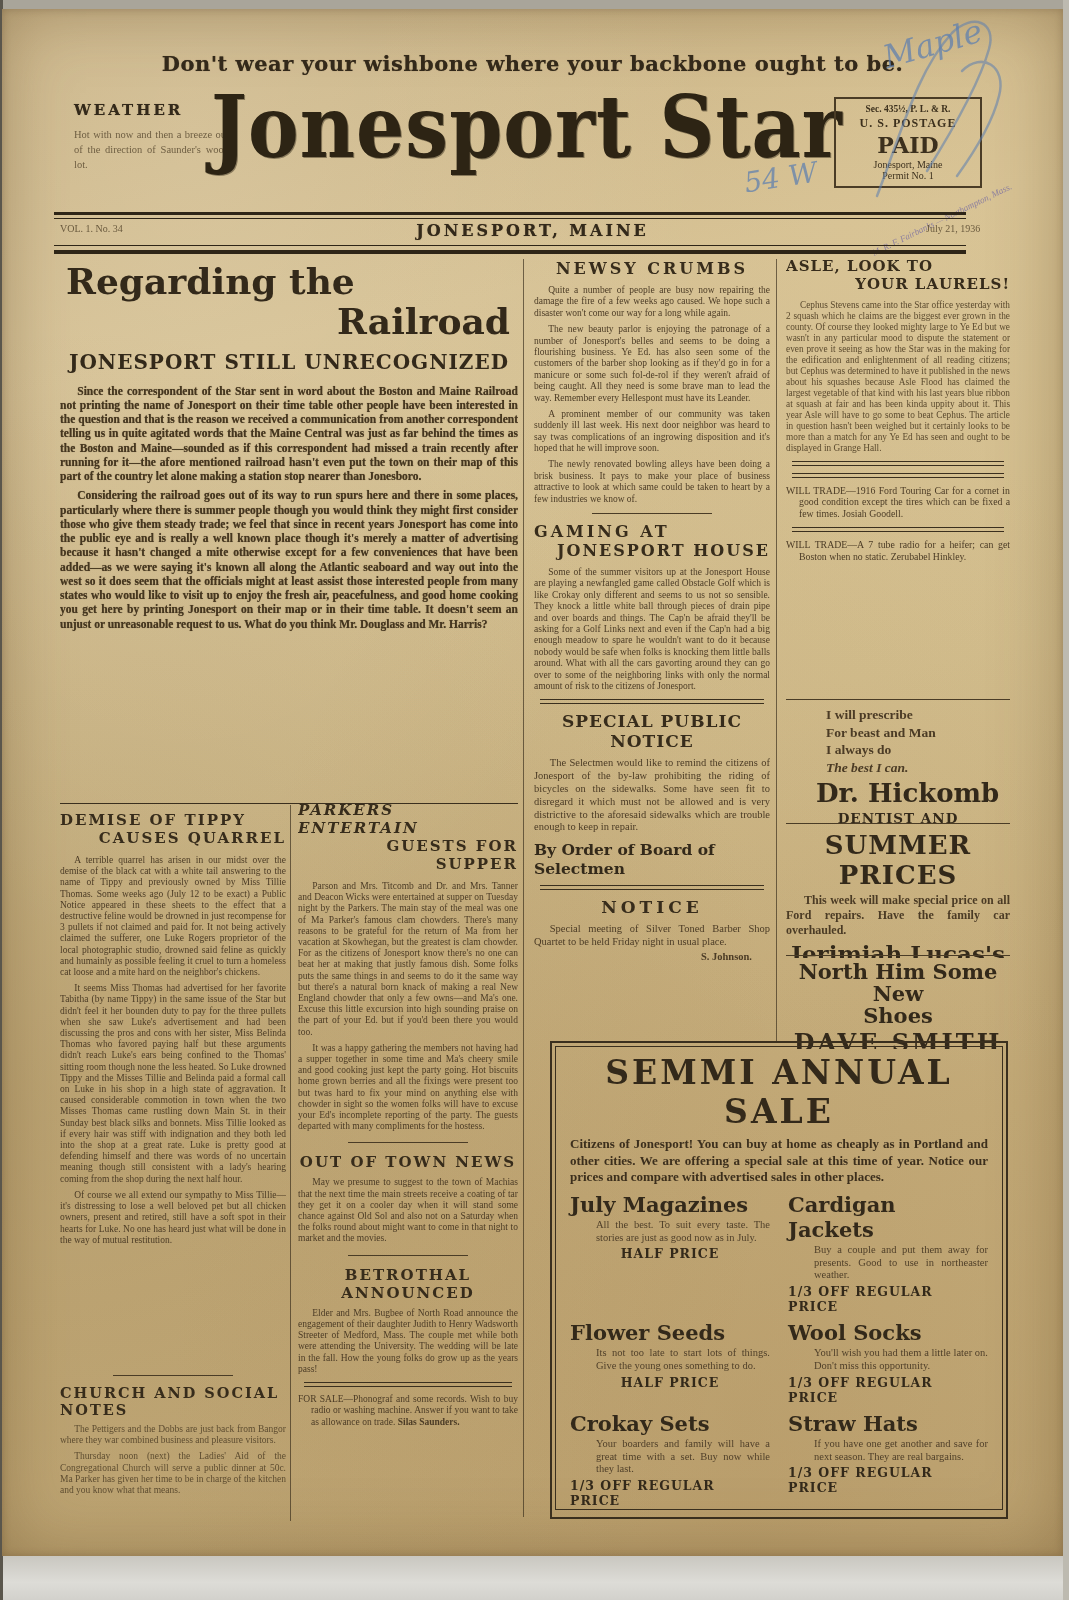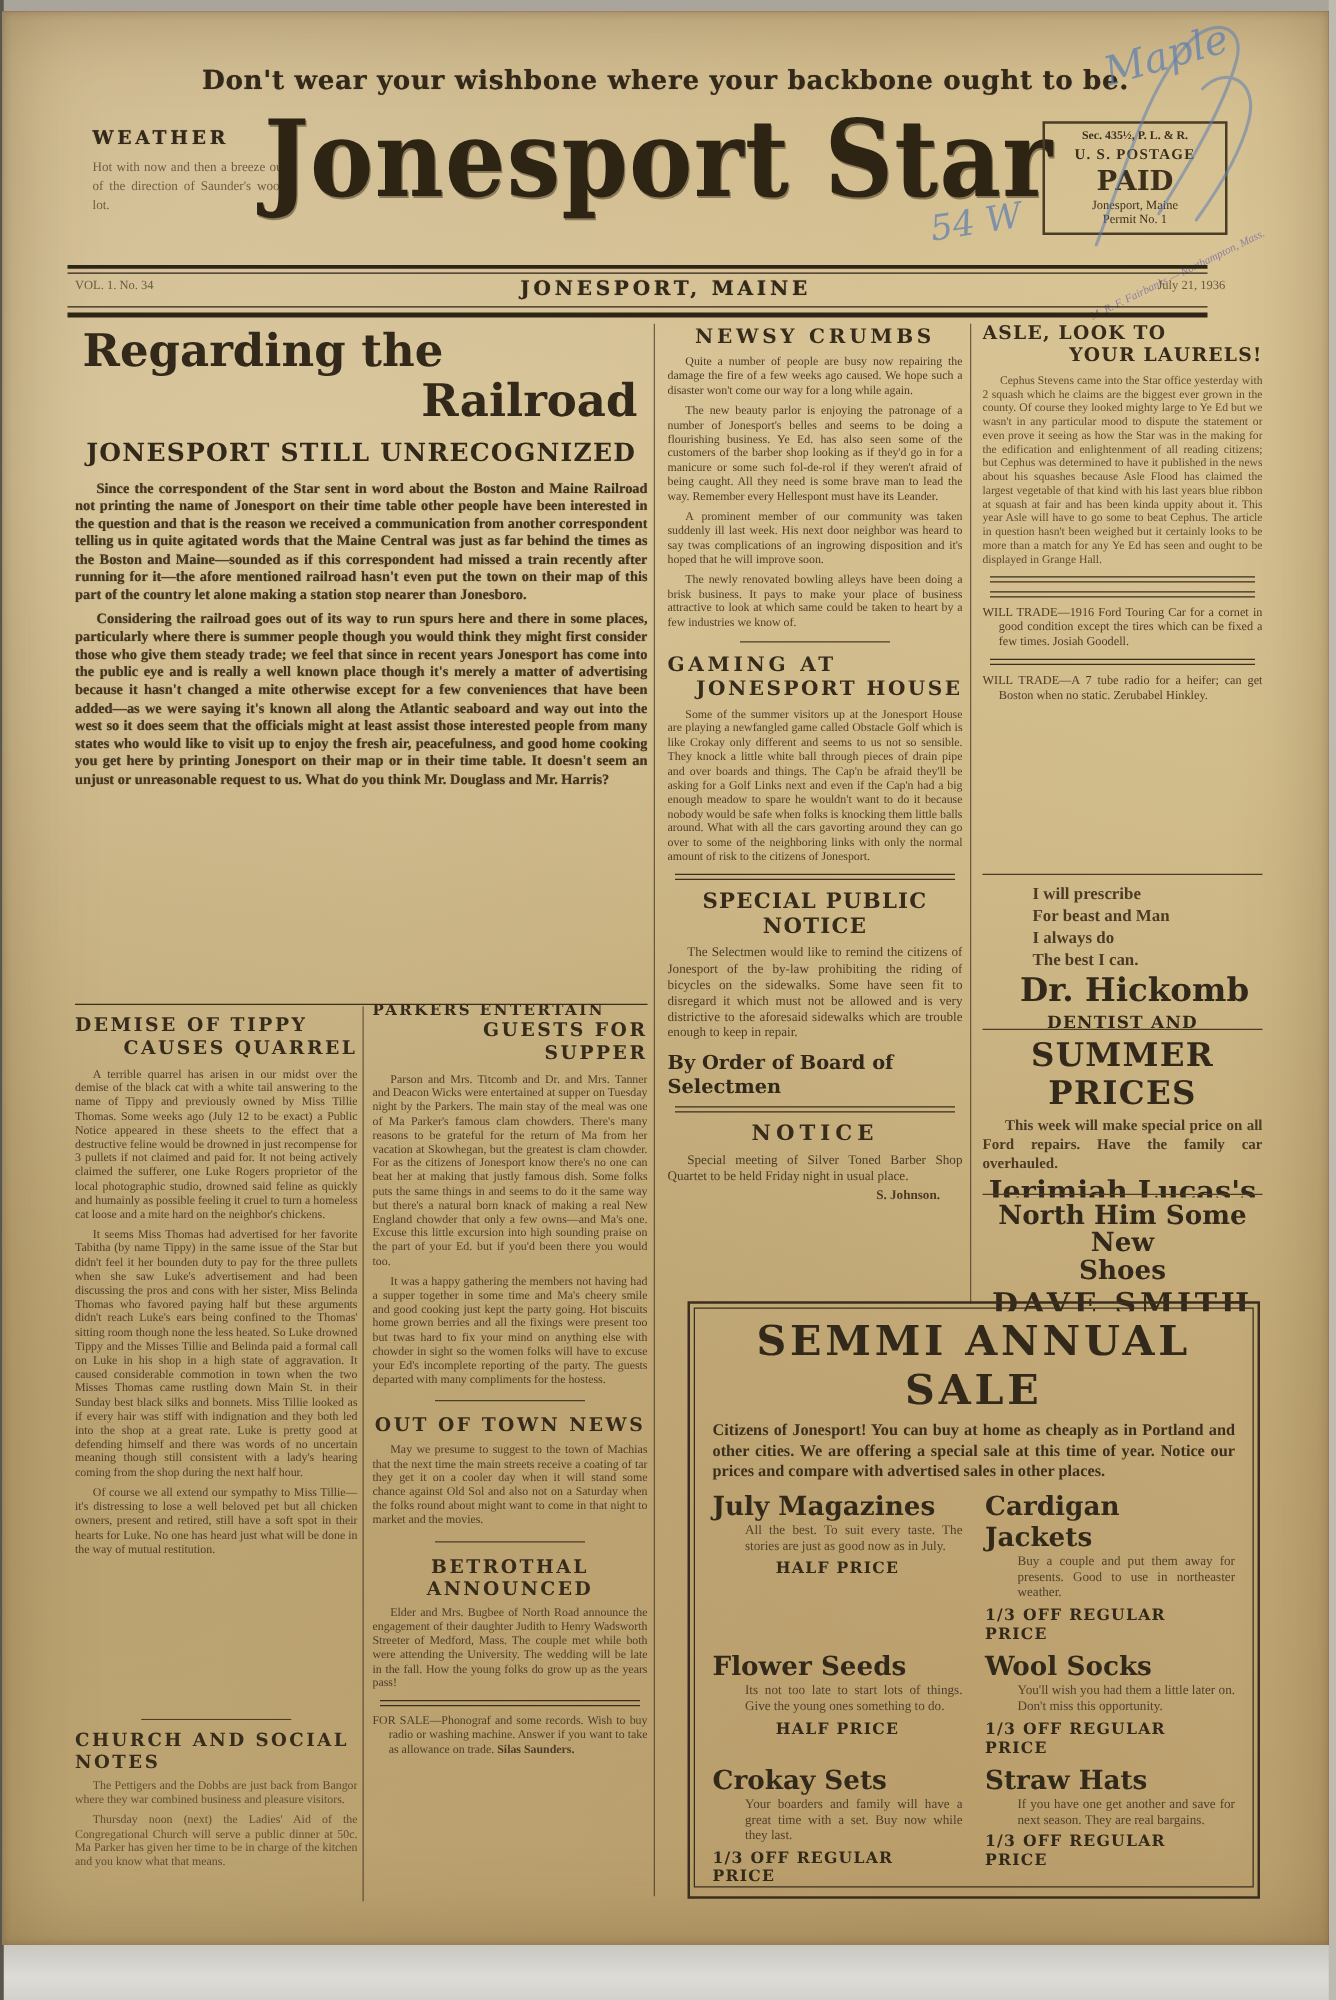--- a/index.html
+++ b/index.html
@@ -98,21 +98,21 @@
       <p class="para" style="font-size:9.5px;line-height:1.18;">Of course we all extend our sympathy to Miss Tillie—it's distressing to lose a well beloved pet but all chicken owners, present and retired, still have a soft spot in their hearts for Luke.  No one has heard just what will be done in the way of mutual restitution.</p>
     </div>
     <div class="abs" style="left:58px;top:1366px;width:226px;height:150px;overflow:hidden;">
       <div style="border-top:1px solid #4a3c26;width:120px;margin:0 auto 8px auto;"></div>
       <div class="colhead" style="font-size:14.5px;margin-bottom:6px;">CHURCH AND SOCIAL NOTES</div>
       <p class="para" style="font-size:9.5px;line-height:1.18;color:#5d4c30;">The Pettigers and the Dobbs are just back from Bangor where they war combined business and pleasure visitors.</p>
       <p class="para" style="font-size:9.5px;line-height:1.18;color:#5d4c30;">Thursday noon (next) the Ladies' Aid of the Congregational Church will serve a public dinner at 50c.  Ma Parker has given her time to be in charge of the kitchen and you know what that means.</p>
     </div>
 
     <div class="abs" style="left:296px;top:792px;width:220px;height:724px;overflow:hidden;">
-      <div class="colhead" style="font-size:12px;">PARKERS ENTERTAIN</div>
+      <div class="colhead" style="font-size:15px;font-style:italic;">PARKERS ENTERTAIN</div>
       <div class="colhead right" style="font-size:15px;margin-bottom:8px;">GUESTS FOR SUPPER</div>
       <p class="para" style="font-size:9.5px;line-height:1.18;">Parson and Mrs. Titcomb and Dr. and Mrs. Tanner and Deacon Wicks were entertained at supper on Tuesday night by the Parkers.  The main stay of the meal was one of Ma Parker's famous clam chowders.  There's many reasons to be grateful for the return of Ma from her vacation at Skowhegan, but the greatest is clam chowder.  For as the citizens of Jonesport know there's no one can beat her at making that justly famous dish.  Some folks puts the same things in and seems to do it the same way but there's a natural born knack of making a real New England chowder that only a few owns—and Ma's one.  Excuse this little excursion into high sounding praise on the part of your Ed. but if you'd been there you would too.</p>
       <p class="para" style="font-size:9.5px;line-height:1.18;">It was a happy gathering the members not having had a supper together in some time and Ma's cheery smile and good cooking just kept the party going.  Hot biscuits home grown berries and all the fixings were present too but twas hard to fix your mind on anything else with chowder in sight so the women folks will have to excuse your Ed's incomplete reporting of the party.  The guests departed with many compliments for the hostess.</p>
       <div style="border-top:1px solid #4a3c26;width:120px;margin:10px auto;"></div>
       <div class="colhead center" style="font-size:15px;margin-bottom:6px;">OUT OF TOWN NEWS</div>
       <p class="para" style="font-size:9.5px;line-height:1.18;">May we presume to suggest to the town of Machias that the next time the main streets receive a coating of tar they get it on a cooler day when it will stand some chance against Old Sol and also not on a Saturday when the folks round about might want to come in that night to market and the movies.</p>
       <div style="border-top:1px solid #4a3c26;width:120px;margin:10px auto;"></div>
       <div class="colhead center" style="font-size:15px;margin-bottom:6px;">BETROTHAL ANNOUNCED</div>
       <p class="para" style="font-size:9.5px;line-height:1.18;">Elder and Mrs. Bugbee of North Road announce the engagement of their daughter Judith to Henry Wadsworth Streeter of Medford, Mass.  The couple met while both were attending the University.  The wedding will be late in the fall.  How the young folks do grow up as the years pass!</p>
       <div class="rule-double"></div>
@@ -151,21 +151,21 @@
       <div class="classified" style="font-size:9.8px;line-height:1.2;">WILL TRADE—1916 Ford Touring Car for a cornet in good condition except the tires which can be fixed a few times.  Josiah Goodell.</div>
       <div class="rule-double"></div>
       <div class="classified" style="font-size:9.8px;line-height:1.2;">WILL TRADE—A 7 tube radio for a heifer; can get Boston when no static.  Zerubabel Hinkley.</div>
     </div>
 
     <div class="abs" style="left:784px;top:690px;width:224px;height:120px;border-top:1px solid #4a3c26;padding-top:6px;overflow:hidden;">
       <div style="padding-left:40px;">
         <div style="font-size:13.5px;font-weight:bold;line-height:1.3;">I will prescribe</div>
         <div style="font-size:13.5px;font-weight:bold;line-height:1.3;">For beast and Man</div>
         <div style="font-size:13.5px;font-weight:bold;line-height:1.3;">I always do</div>
-        <div style="font-size:13.5px;font-weight:bold;line-height:1.3;">The best I can.</div>
+        <div style="font-size:13.5px;font-weight:bold;line-height:1.3;font-style:italic;">The best I can.</div>
       </div>
       <div class="serifhead" style="font-size:26px;padding-left:30px;margin-top:2px;">Dr. Hickomb</div>
       <div class="serifhead center" style="font-size:13.5px;letter-spacing:1px;margin-top:2px;">DENTIST AND VETERNARY</div>
     </div>
 
     <div class="abs" style="left:784px;top:814px;width:224px;height:128px;border-top:1px solid #4a3c26;padding-top:6px;overflow:hidden;">
       <div class="serifhead center" style="font-size:26px;letter-spacing:1px;">SUMMER PRICES</div>
       <p class="para" style="font-size:12px;line-height:1.25;font-weight:bold;margin:3px 0;">This week will make special price on all Ford repairs.  Have the family car overhauled.</p>
       <div class="serifhead center" style="font-size:23px;line-height:1.1;">Jerimiah Lucas's</div>
 

